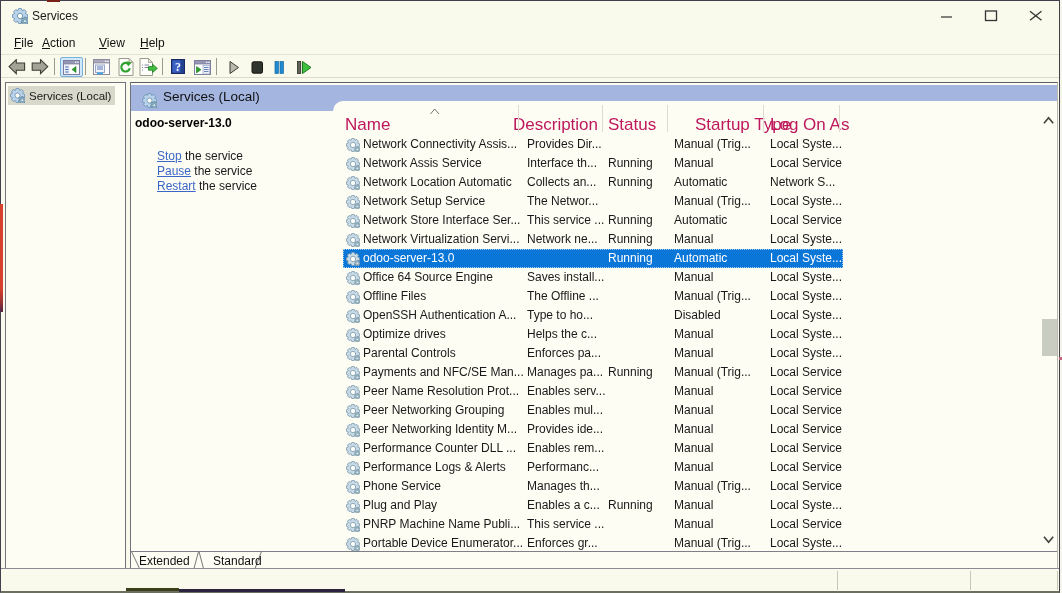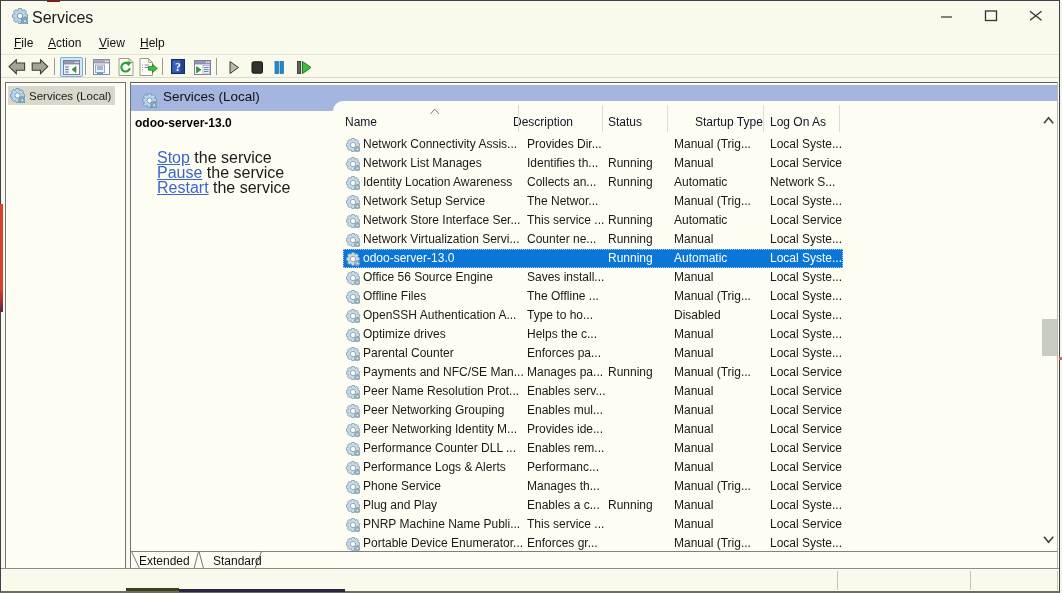--- a/index.html
+++ b/index.html
@@ -1,19 +1,19 @@
 <!DOCTYPE html>
 <html><head><meta charset="utf-8">
 <style>
 *{margin:0;padding:0;box-sizing:border-box}
 html,body{width:1062px;height:593px;overflow:hidden;background:#f4f4e8;font-family:"Liberation Sans",sans-serif;}
 #stage{position:relative;width:1062px;height:593px;}
 .abs{position:absolute;}
 #win{position:absolute;left:0;top:0;width:1060px;height:593px;background:#f9f9ec;border:1px solid #41414d;border-bottom:2.5px solid #6b6f60;}
-.t12{font-size:16px;color:#1a1a1a;}
+.t12{font-size:12px;color:#1a1a1a;}
 
 #titletxt{left:31px;top:8px;}
 
 .menu{position:absolute;top:35px;font-size:12px;color:#111;}
 
 .tsep{position:absolute;top:57px;width:1px;height:17px;background:#9b9b8d;}
 
 #tree{position:absolute;left:4px;top:81px;width:121px;height:487px;border:1px solid #72727a;background:#fefdf3;}
 #treesel{position:absolute;left:2px;top:3px;width:107px;height:19px;background:#d8d8cb;}
 
@@ -26,21 +26,21 @@
 .hsep{position:absolute;top:22px;width:1px;height:27px;background:#dcdcd0;}
 .lrow{position:absolute;left:212px;width:500px;height:19px;font-size:12px;color:#191919;}
 .lrow .rgear{position:absolute;left:3px;top:2.5px;width:14px;height:14px;}
 .lrow span{position:absolute;top:2px;white-space:nowrap;}
 .c-name{left:20px;}
 .c-desc{left:184px;}
 .c-stat{left:265px;}
 .c-start{left:331px;}
 .c-log{left:427px;}
 .lrow.sel{background:#0a76d8;color:#fff;outline:1px dotted #a5cdf2;outline-offset:-1px;}
-.hdrtxt{position:absolute;top:32px;font-size:12px;color:#0f172a;white-space:nowrap;}
+.hdrtxt{position:absolute;top:32px;font-size:17px;color:#be185d;white-space:nowrap;}
 
 #sthumb{position:absolute;left:911px;top:236px;width:15px;height:37px;background:#c9cdc1;}
 
 .tabtxt{position:absolute;top:471px;font-size:12px;color:#111;white-space:nowrap;}
 
 .ssep{position:absolute;top:570px;width:1px;height:19px;background:#c6c6b8;}
 svg{display:block}
 </style></head>
 <body>
 <div id="stage">
@@ -74,21 +74,21 @@
       </svg>
  <div class="abs t12" id="titletxt">Services</div>
  <svg class="abs" style="left:936px;top:8px" width="110" height="16">
    <line x1="4" y1="8" x2="15" y2="8" stroke="#333" stroke-width="1.2"></line>
    <rect x="48.5" y="2" width="11" height="9.5" fill="none" stroke="#333" stroke-width="1.3"></rect>
    <line x1="93" y1="2.2" x2="104.5" y2="11.3" stroke="#333" stroke-width="1.3"></line>
    <line x1="104.5" y1="2.2" x2="93" y2="11.3" stroke="#333" stroke-width="1.3"></line>
  </svg>
 
  <div class="menu" style="left:13px;"><u>F</u>ile</div>
- <div class="menu" style="left:47px;"><u>A</u>ction</div>
+ <div class="menu" style="left:41px;"><u>A</u>ction</div>
  <div class="menu" style="left:98px;"><u>V</u>iew</div>
  <div class="menu" style="left:139px;text-align:right;"><u>H</u>elp</div>
  <div class="abs" style="left:0;top:53px;width:1058px;height:1px;background:#e2e2d5;"></div>
 
  <svg class="abs" style="left:7px;top:58px" width="41" height="16" viewBox="0 0 41 16">
   <path d="M1 7.6 L8.3 0.6 L8.3 4 L16.6 4 L16.6 11.2 L8.3 11.2 L8.3 14.6 Z" fill="#a3a396" stroke="#3e3e36" stroke-width="1.1"></path>
   <path d="M39.8 7.6 L32.5 0.6 L32.5 4 L24.2 4 L24.2 11.2 L32.5 11.2 L32.5 14.6 Z" fill="#a3a396" stroke="#3e3e36" stroke-width="1.1"></path>
  </svg>
  <div class="tsep" style="left:53px;"></div>
  <div class="abs" style="left:58.5px;top:56px;width:23px;height:20px;background:#cfe8fa;border:1px solid #7ab0dc;border-radius:2px;"></div>
@@ -204,31 +204,31 @@
 <span class="c-name">Network Connectivity Assis...</span>
           <span class="c-desc">Provides Dir...</span>
           <span class="c-stat"></span>
           <span class="c-start">Manual (Trig...</span>
           <span class="c-log">Local Syste...</span>
 </div>
 <div class="lrow" style="top:71px">
 <svg class="rgear" viewBox="0 0 16 16">
             <use href="#gearS"></use>
           </svg>
-<span class="c-name">Network List Manages</span>
-          <span class="c-desc">Identifies th...</span>
+<span class="c-name">Network Assis Service</span>
+          <span class="c-desc">Interface th...</span>
           <span class="c-stat">Running</span>
           <span class="c-start">Manual</span>
           <span class="c-log">Local Service</span>
 </div>
 <div class="lrow" style="top:90px">
 <svg class="rgear" viewBox="0 0 16 16">
             <use href="#gearS"></use>
           </svg>
-<span class="c-name">Identity Location Awareness</span>
+<span class="c-name">Network Location Automatic</span>
           <span class="c-desc">Collects an...</span>
           <span class="c-stat">Running</span>
           <span class="c-start">Automatic</span>
           <span class="c-log">Network S...</span>
 </div>
 <div class="lrow" style="top:109px">
 <svg class="rgear" viewBox="0 0 16 16">
             <use href="#gearS"></use>
           </svg>
 <span class="c-name">Network Setup Service</span>
@@ -245,40 +245,40 @@
           <span class="c-desc">This service ...</span>
           <span class="c-stat">Running</span>
           <span class="c-start">Automatic</span>
           <span class="c-log">Local Service</span>
 </div>
 <div class="lrow" style="top:147px">
 <svg class="rgear" viewBox="0 0 16 16">
             <use href="#gearS"></use>
           </svg>
 <span class="c-name">Network Virtualization Servi...</span>
-          <span class="c-desc">Counter ne...</span>
+          <span class="c-desc">Network ne...</span>
           <span class="c-stat">Running</span>
           <span class="c-start">Manual</span>
           <span class="c-log">Local Syste...</span>
 </div>
 <div class="lrow sel" style="top:166px">
 <svg class="rgear" viewBox="0 0 16 16">
             <use href="#gearS"></use>
           </svg>
 <span class="c-name">odoo-server-13.0</span>
           <span class="c-desc"></span>
           <span class="c-stat">Running</span>
           <span class="c-start">Automatic</span>
           <span class="c-log">Local Syste...</span>
 </div>
 <div class="lrow" style="top:185px">
 <svg class="rgear" viewBox="0 0 16 16">
             <use href="#gearS"></use>
           </svg>
-<span class="c-name">Office 56 Source Engine</span>
+<span class="c-name">Office 64 Source Engine</span>
           <span class="c-desc">Saves install...</span>
           <span class="c-stat"></span>
           <span class="c-start">Manual</span>
           <span class="c-log">Local Syste...</span>
 </div>
 <div class="lrow" style="top:204px">
 <svg class="rgear" viewBox="0 0 16 16">
             <use href="#gearS"></use>
           </svg>
 <span class="c-name">Offline Files</span>
@@ -304,21 +304,21 @@
 <span class="c-name">Optimize drives</span>
           <span class="c-desc">Helps the c...</span>
           <span class="c-stat"></span>
           <span class="c-start">Manual</span>
           <span class="c-log">Local Syste...</span>
 </div>
 <div class="lrow" style="top:261px">
 <svg class="rgear" viewBox="0 0 16 16">
             <use href="#gearS"></use>
           </svg>
-<span class="c-name">Parental Counter</span>
+<span class="c-name">Parental Controls</span>
           <span class="c-desc">Enforces pa...</span>
           <span class="c-stat"></span>
           <span class="c-start">Manual</span>
           <span class="c-log">Local Syste...</span>
 </div>
 <div class="lrow" style="top:280px">
 <svg class="rgear" viewBox="0 0 16 16">
             <use href="#gearS"></use>
           </svg>
 <span class="c-name">Payments and NFC/SE Man...</span>

